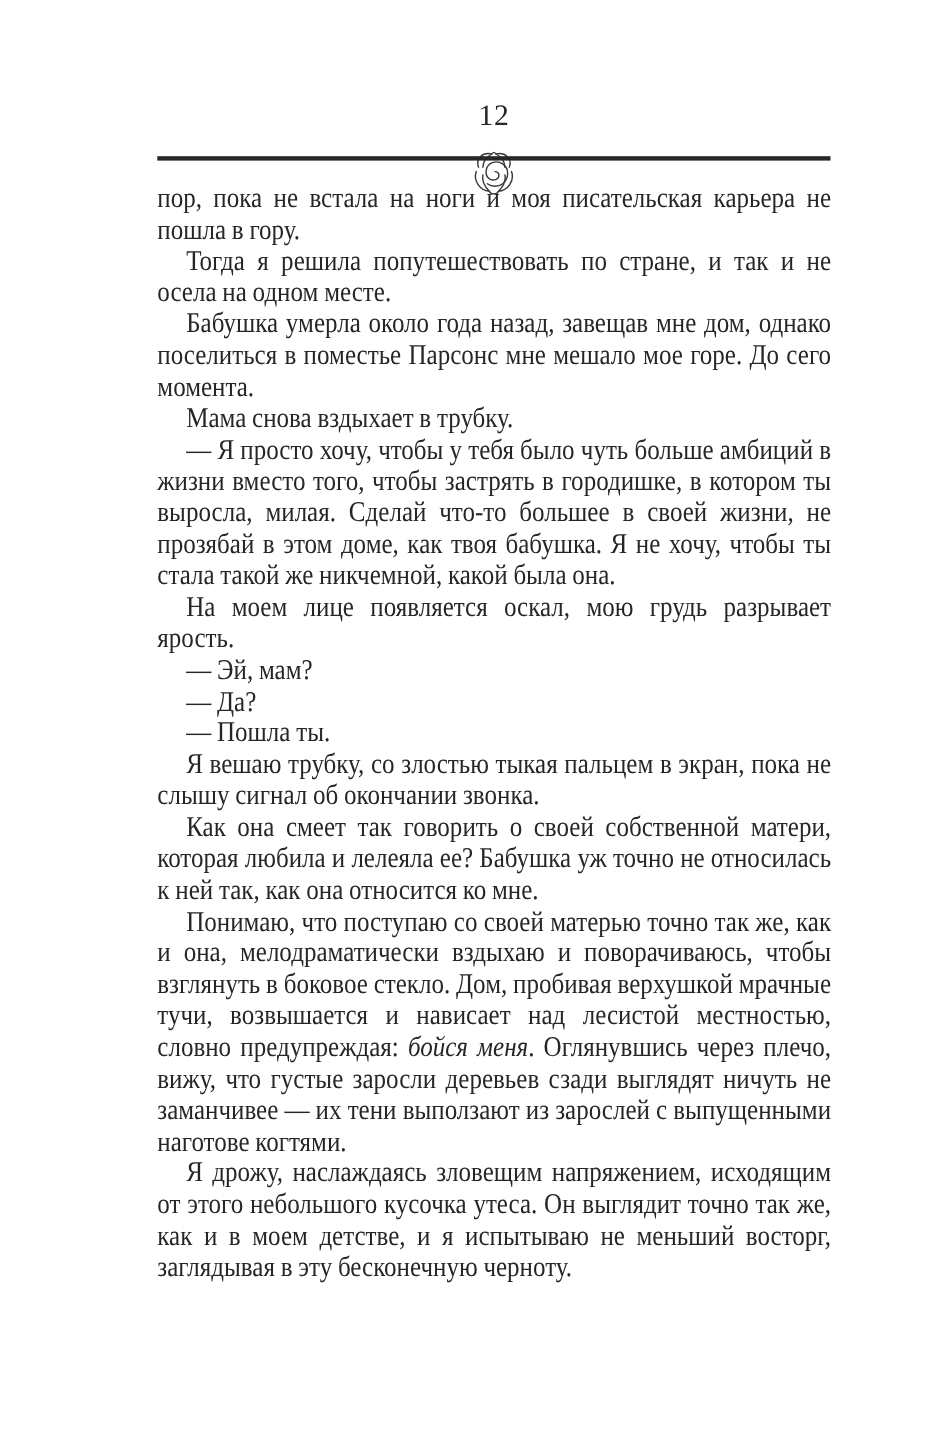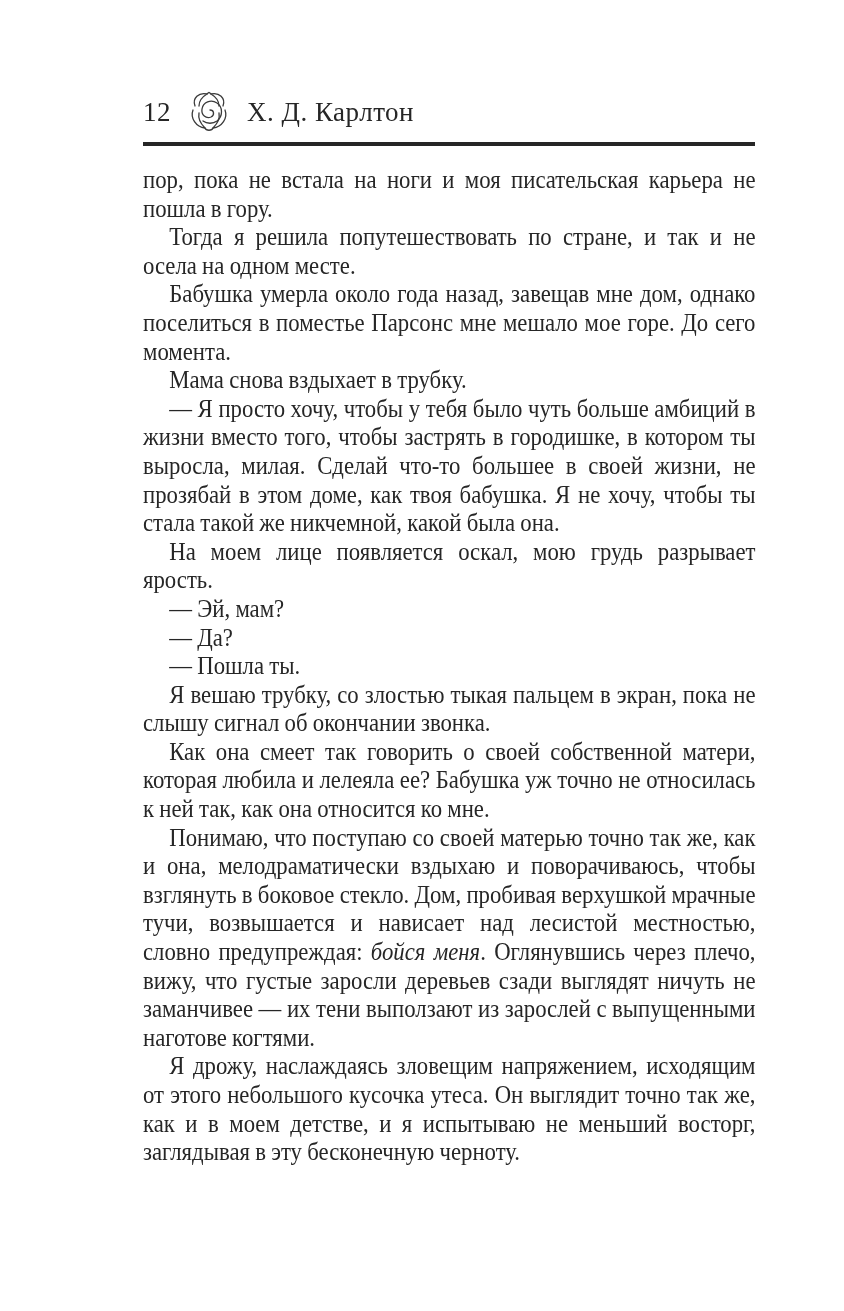--- a/index.html
+++ b/index.html
@@ -18,20 +18,21 @@
   }
   
   .header {
     position: absolute;
     left: 143px;
     top: 90px;
     width: 612px;
     display: flex;
     align-items: center;
     gap: 15px;
+    flex-direction: column;
   }
   .page-number {
     font-size: 27px;
     letter-spacing: 0.5px;
   }
   .rose {
     width: 46px;
     height: 46px;
     flex: 0 0 auto;
     margin-top: -2px;
@@ -85,21 +86,20 @@
       <svg width="46" height="46" viewBox="0 0 46 46" fill="none" stroke="#3a3a3a" stroke-width="1.3" stroke-linecap="round" stroke-linejoin="round">
         <path d="M24 22 c4 0 5 5 1 7 c-5 2 -10 -2 -9 -8 c1 -7 9 -10 15 -6 c6 4 6 13 0 18 c-4 3 -10 3 -14 0"></path>
         <path d="M9 18 C6 10 13 4 21 6 C16 9 13 13 13 18"></path>
         <path d="M37 18 C40 10 33 4 25 6 C30 9 33 13 33 18"></path>
         <path d="M7 22 C4 30 10 39 19 40 C14 35 12 30 13 25"></path>
         <path d="M39 22 C42 30 36 39 27 40 C32 35 34 30 33 25"></path>
         <path d="M19 40 C20 43 26 43 27 40"></path>
         <path d="M21 6 C23 4 23 4 25 6"></path>
       </svg>
     </span>
-    <span class="running-title">Х. Д. Карлтон</span>
   </div>
 
   <div class="header-rule"></div>
 
   <div class="body-text">
     <p>пор, пока не встала на ноги и моя писательская карьера не пошла в гору.</p>
     <p class="indent">Тогда я решила попутешествовать по стране, и так и не осела на одном месте.</p>
     <p class="indent">Бабушка умерла около года назад, завещав мне дом, однако поселиться в поместье Парсонс мне мешало мое горе. До сего момента.</p>
     <p class="indent">Мама снова вздыхает в трубку.</p>
     <p class="indent">— Я просто хочу, чтобы у тебя было чуть больше амбиций в жизни вместо того, чтобы застрять в городишке, в котором ты выросла, милая. Сделай что-то большее в своей жизни, не прозябай в этом доме, как твоя бабушка. Я не хочу, чтобы ты стала такой же никчемной, какой была она.</p>

